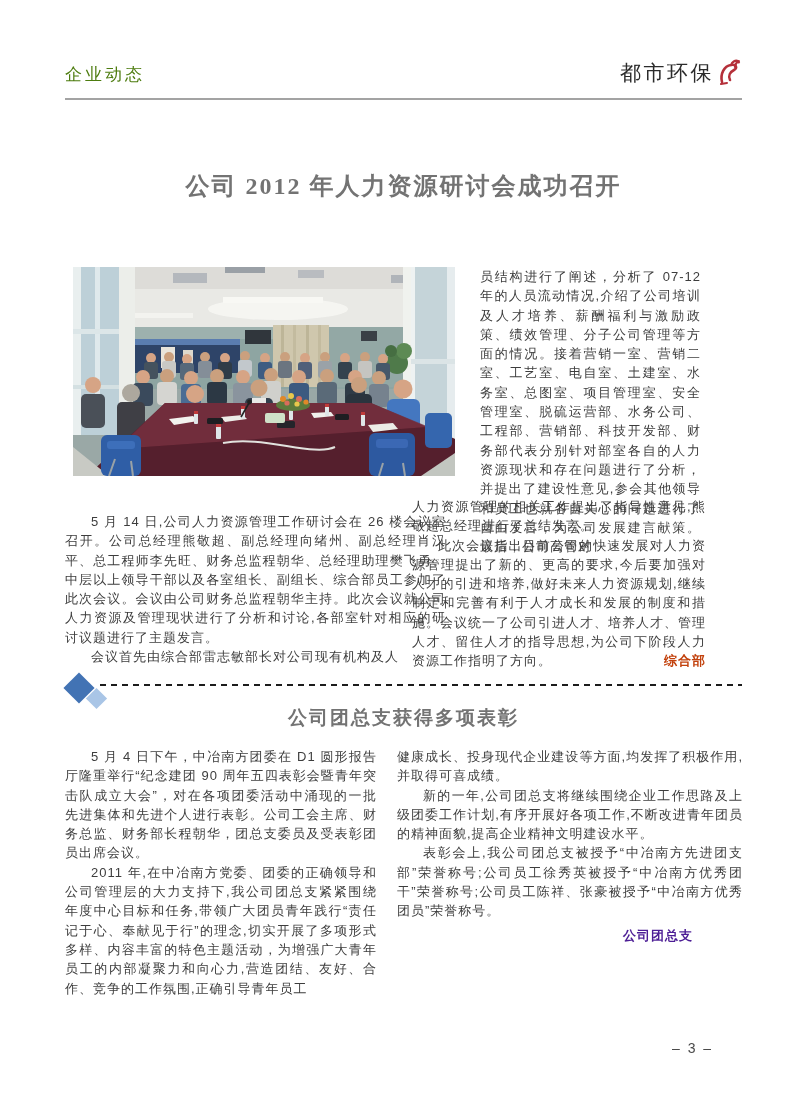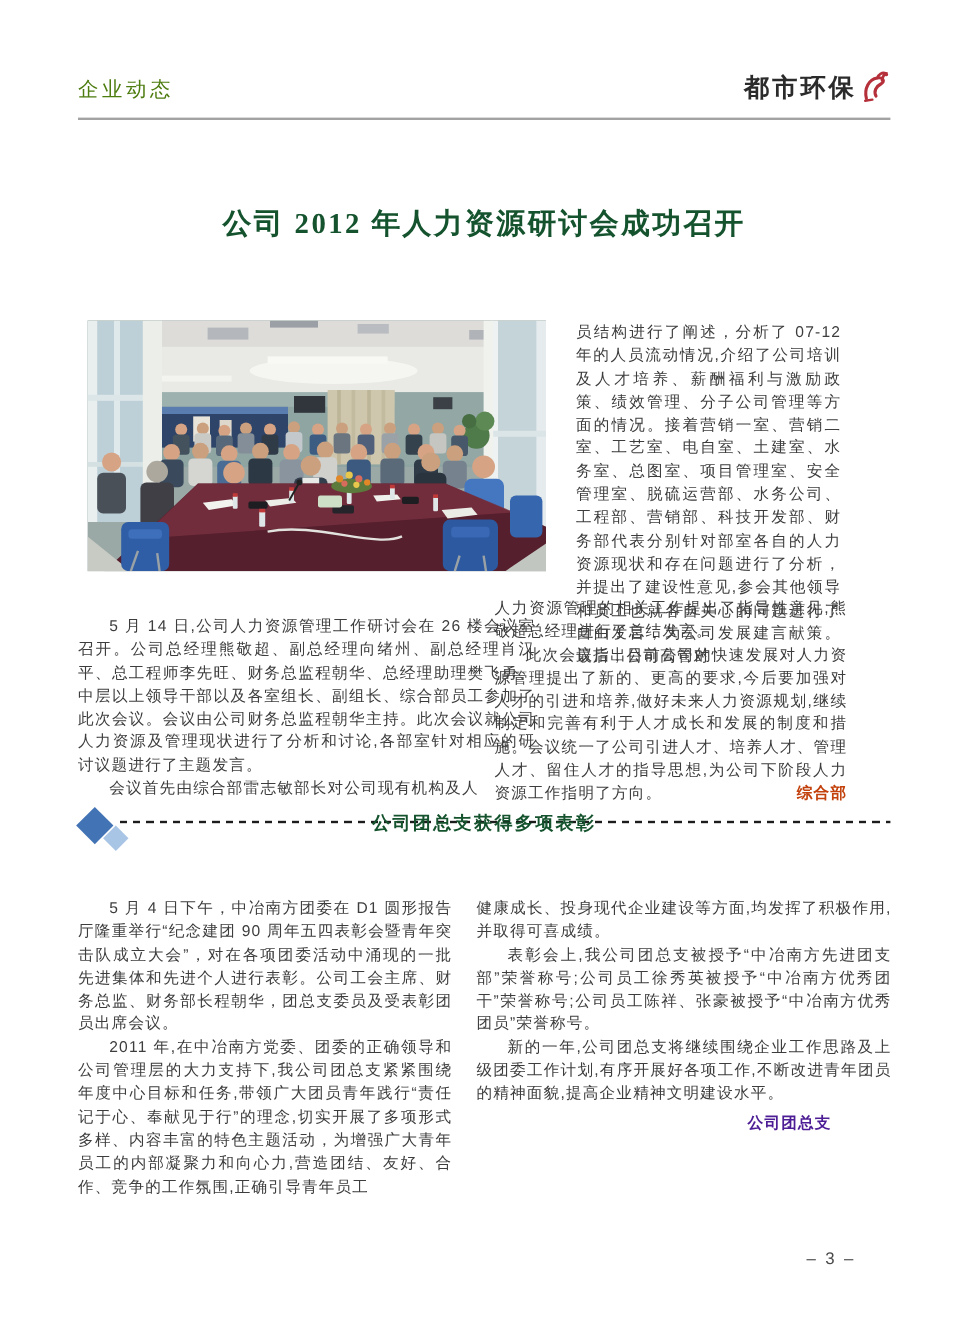--- a/index.html
+++ b/index.html
@@ -7,29 +7,29 @@
   body {
     width:805px; height:1100px; position:relative;
     font-family:"Liberation Sans", sans-serif;
     color:#3d3d3d; overflow:hidden;
   }
   .abs { position:absolute; }
 
   
   .hdr-label { left:65px; top:63px; font-size:17px; color:#4d7c0f; letter-spacing:3px; }
   .hdr-brand { right:63px; top:58px; display:flex; align-items:center; gap:2px; }
-  .brand-text { font-size:21px; font-weight:700; color:#2b2b2b; letter-spacing:2.5px;
+  .brand-text { font-size:21px; font-weight:400; color:#2b2b2b; letter-spacing:2.5px;
                 font-family:"Liberation Sans",sans-serif; }
   .hdr-rule { left:65px; top:98px; width:677px; height:2px; background:#a3a3a3; }
 
   
   .a-title { left:65px; width:677px; text-align:center;
-             font-family:"Liberation Serif", serif; font-weight:bold; color:#14532d; }
+             font-family:"Liberation Serif", serif; font-weight:bold; color:#737373; }
   .t1 { top:170px; font-size:24px; letter-spacing:2px; }
-  .t2 { top:677px; font-size:15px; letter-spacing:2px;text-align:center; }
+  .t2 { top:705px; font-size:19px; letter-spacing:2px;text-align:center; }
 
   
   .col { font-size:13px; line-height:19.3px; letter-spacing:1px;
          text-align:justify; color:#3d3d3d; }
   .col p { margin:0; }
   .indent { text-indent:2em; }
   .sig { float:right; font-weight:bold; color:#c2410c; }
   .sig-line { text-align:right; padding-right:50px; font-weight:bold; color:#4c1d95; margin-top:5px; }
 
   .a1-c2-up   { left:480px; top:267px; width:221px; }
@@ -268,18 +268,18 @@
 
 <div class="abs a-title t2">公司团总支获得多项表彰</div>
 
 <div class="abs col a2-c1">
   <p class="indent">5 月 4 日下午，中冶南方团委在 D1 圆形报告厅隆重举行“纪念建团 90 周年五四表彰会暨青年突击队成立大会”，对在各项团委活动中涌现的一批先进集体和先进个人进行表彰。公司工会主席、财务总监、财务部长程朝华，团总支委员及受表彰团员出席会议。</p>
   <p class="indent">2011 年,在中冶南方党委、团委的正确领导和公司管理层的大力支持下,我公司团总支紧紧围绕年度中心目标和任务,带领广大团员青年践行“责任记于心、奉献见于行”的理念,切实开展了多项形式多样、内容丰富的特色主题活动，为增强广大青年员工的内部凝聚力和向心力,营造团结、友好、合作、竞争的工作氛围,正确引导青年员工</p>
 </div>
 
 <div class="abs col a2-c2">
   <p>健康成长、投身现代企业建设等方面,均发挥了积极作用,并取得可喜成绩。</p>
+  <p class="indent">新的一年,公司团总支将继续围绕企业工作思路及上级团委工作计划,有序开展好各项工作,不断改进青年团员的精神面貌,提高企业精神文明建设水平。</p>
   <p class="indent">表彰会上,我公司团总支被授予“中冶南方先进团支部”荣誉称号;公司员工徐秀英被授予“中冶南方优秀团干”荣誉称号;公司员工陈祥、张豪被授予“中冶南方优秀团员”荣誉称号。</p>
-  <p class="indent">新的一年,公司团总支将继续围绕企业工作思路及上级团委工作计划,有序开展好各项工作,不断改进青年团员的精神面貌,提高企业精神文明建设水平。</p>
   <div class="sig-line">公司团总支</div>
 </div>
 
 <div class="abs pageno">– 3 –</div>
 
 </body></html>

